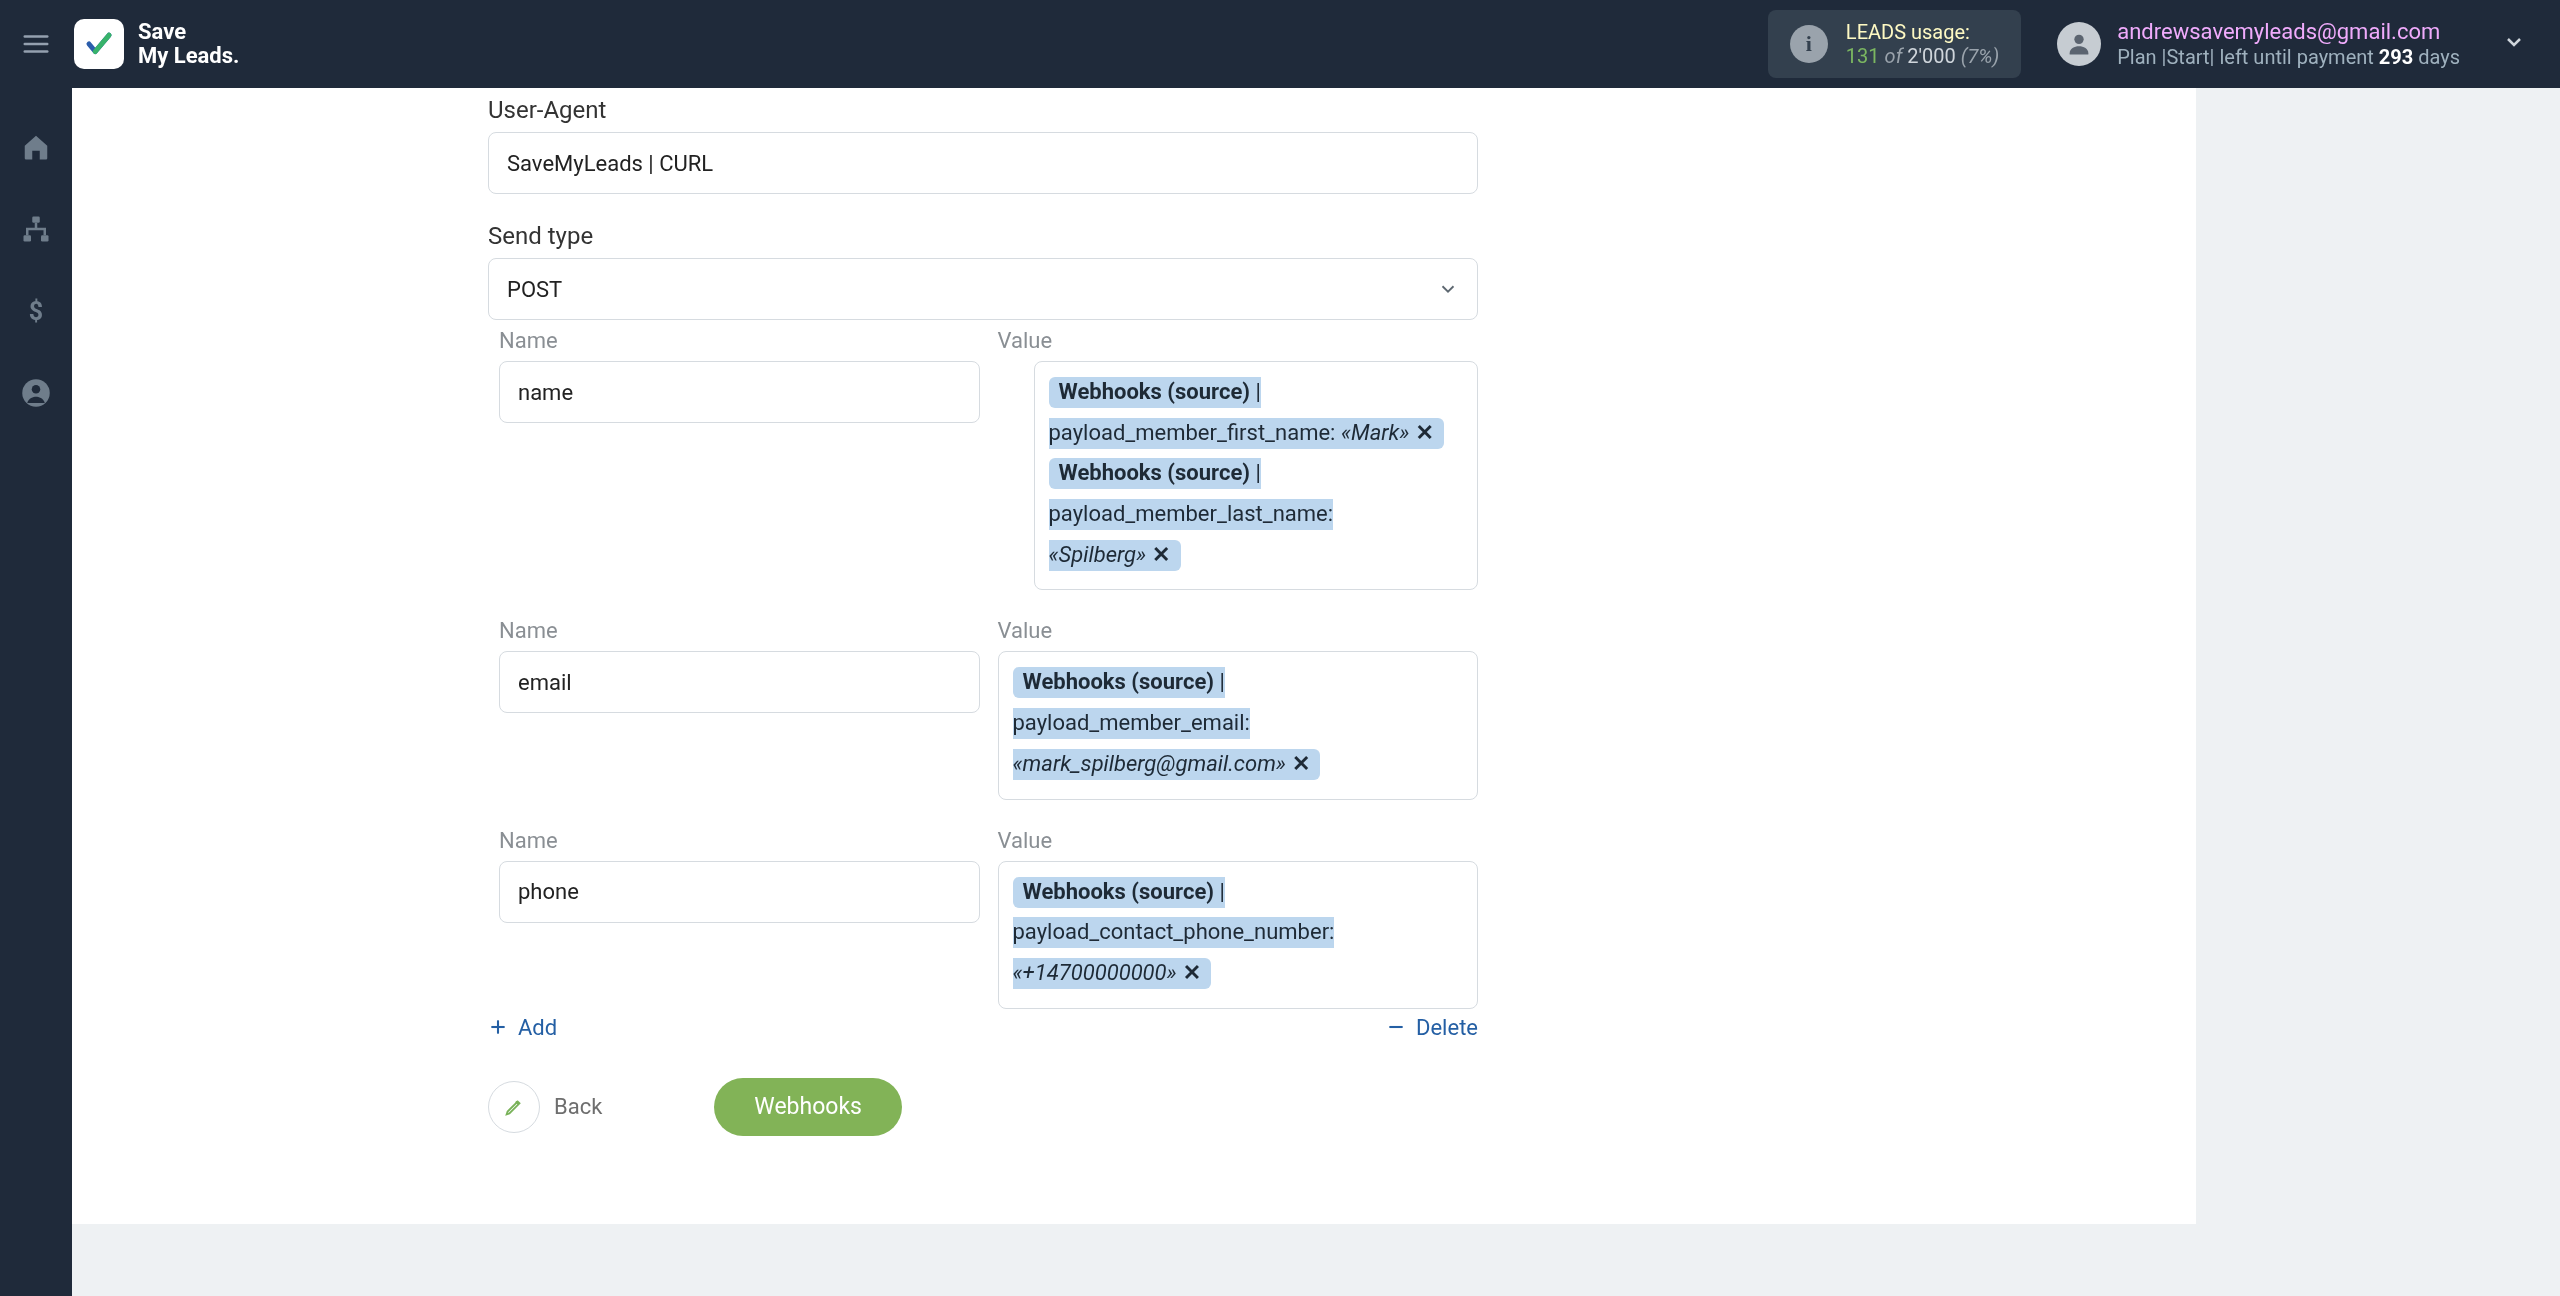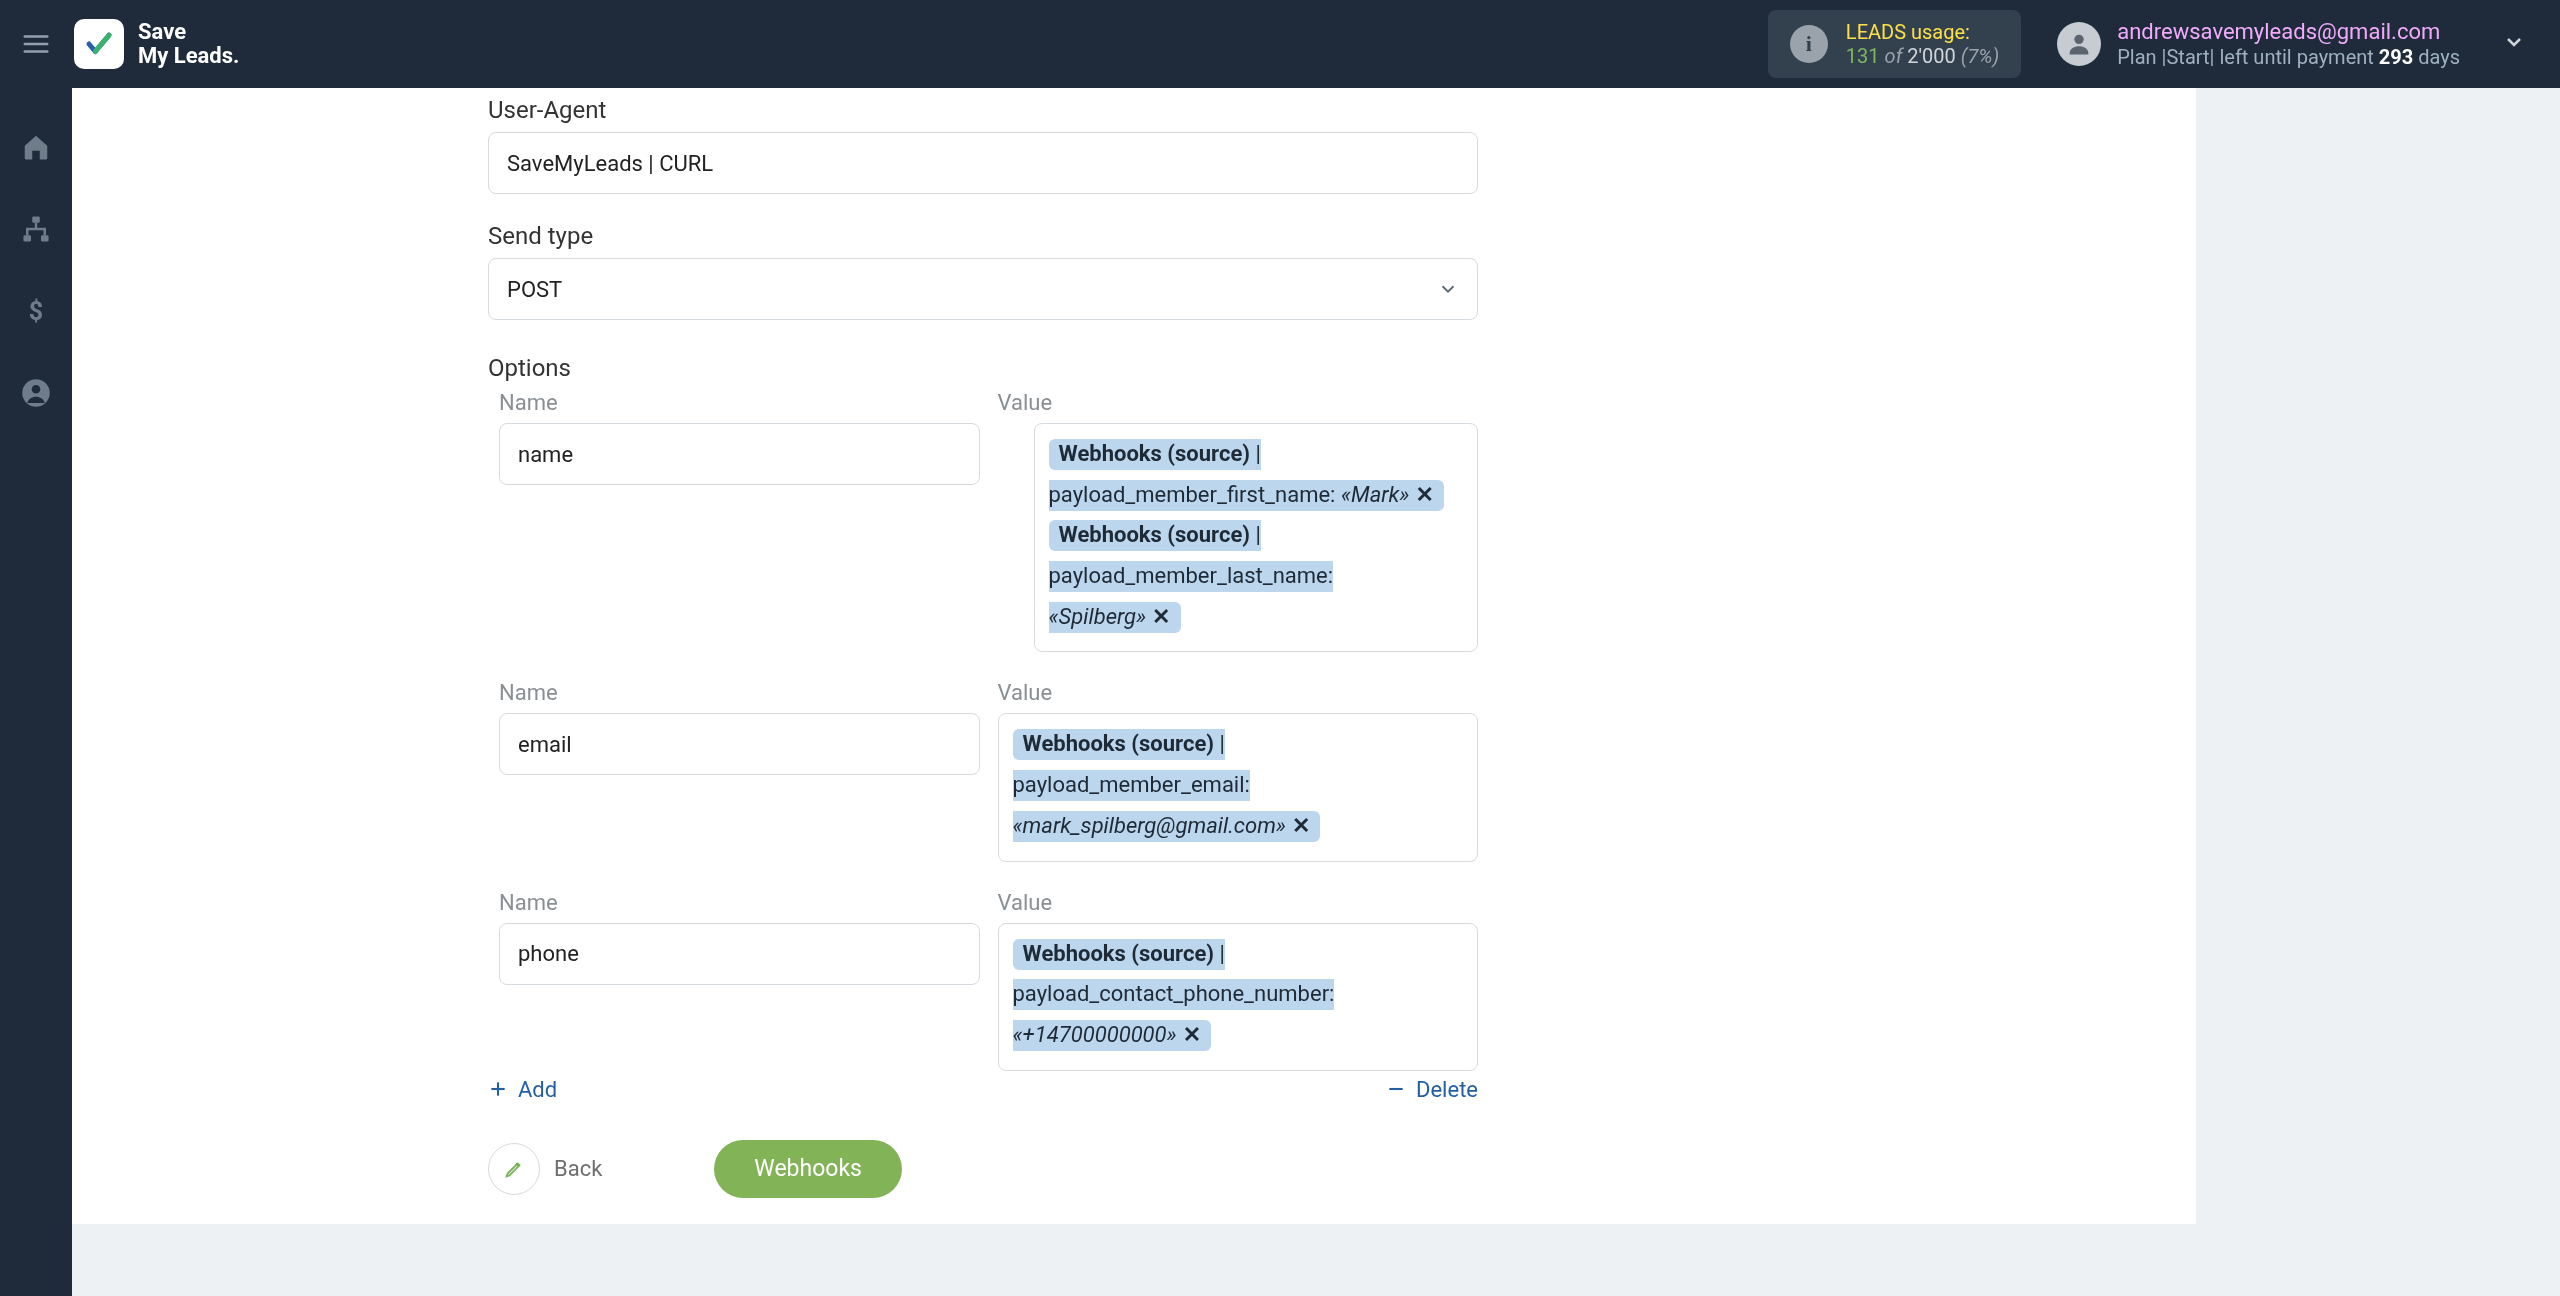--- a/index.html
+++ b/index.html
@@ -18,21 +18,21 @@
 .logo-mark svg { width:30px; height:30px; }
 .logo-text { font-size:22px; font-weight:700; line-height:1.1; color:#fff; }
 
 .spacer { flex:1; }
 
 .usage-pill {
   background:#33404e; border-radius:8px; padding:10px 22px; display:flex; align-items:center; gap:18px;
 }
 .usage-pill .info-icon { width:38px; height:38px; border-radius:50%; background:#9aa3ac; color:#33404e; display:flex; align-items:center; justify-content:center; font-weight:700; font-size:22px; font-family:Georgia,serif; }
 .usage-text { font-size:20px; line-height:1.2; }
-.usage-line1 { color:#fde047; }
+.usage-line1 { color:#fef9c3; }
 .usage-line2 .used { color:#7bb661; }
 .usage-line2 .of { color:#9aa3ac; font-style:italic; }
 .usage-line2 .total { color:#cfd5db; }
 .usage-line2 .pct { color:#9aa3ac; font-style:italic; }
 
 .account { display:flex; align-items:center; gap:16px; padding-left:36px; padding-right:42px; }
 .account .avatar{ width:44px; height:44px; border-radius:50%; background:#c6ccd2; display:flex; align-items:center; justify-content:center; }
 .account .avatar svg{ width:28px; height:28px; fill:#5b6470;}
 .account .lines{ line-height:1.25; }
 .account .email{ font-size:22px; color:#f0abfc; }
@@ -203,21 +203,20 @@
       </div>
 
       <div class="section-label mt-28">Send type</div>
       <div class="select-input mt-8">
         <span>POST</span>
         <svg viewBox="0 0 24 24" stroke-width="2">
             <polyline points="6 9 12 15 18 9"></polyline>
           </svg>
       </div>
 
-      <div class="section-label mt-34">Options</div>
 
       <div class="row mt-8">
         <div class="col-name">
           <div class="field-label-sm">Name</div>
           <div class="text-input mt-8">
             <span>name</span>
           </div>
         </div>
         <div class="col-value">
           <div class="field-label-sm">Value</div>

